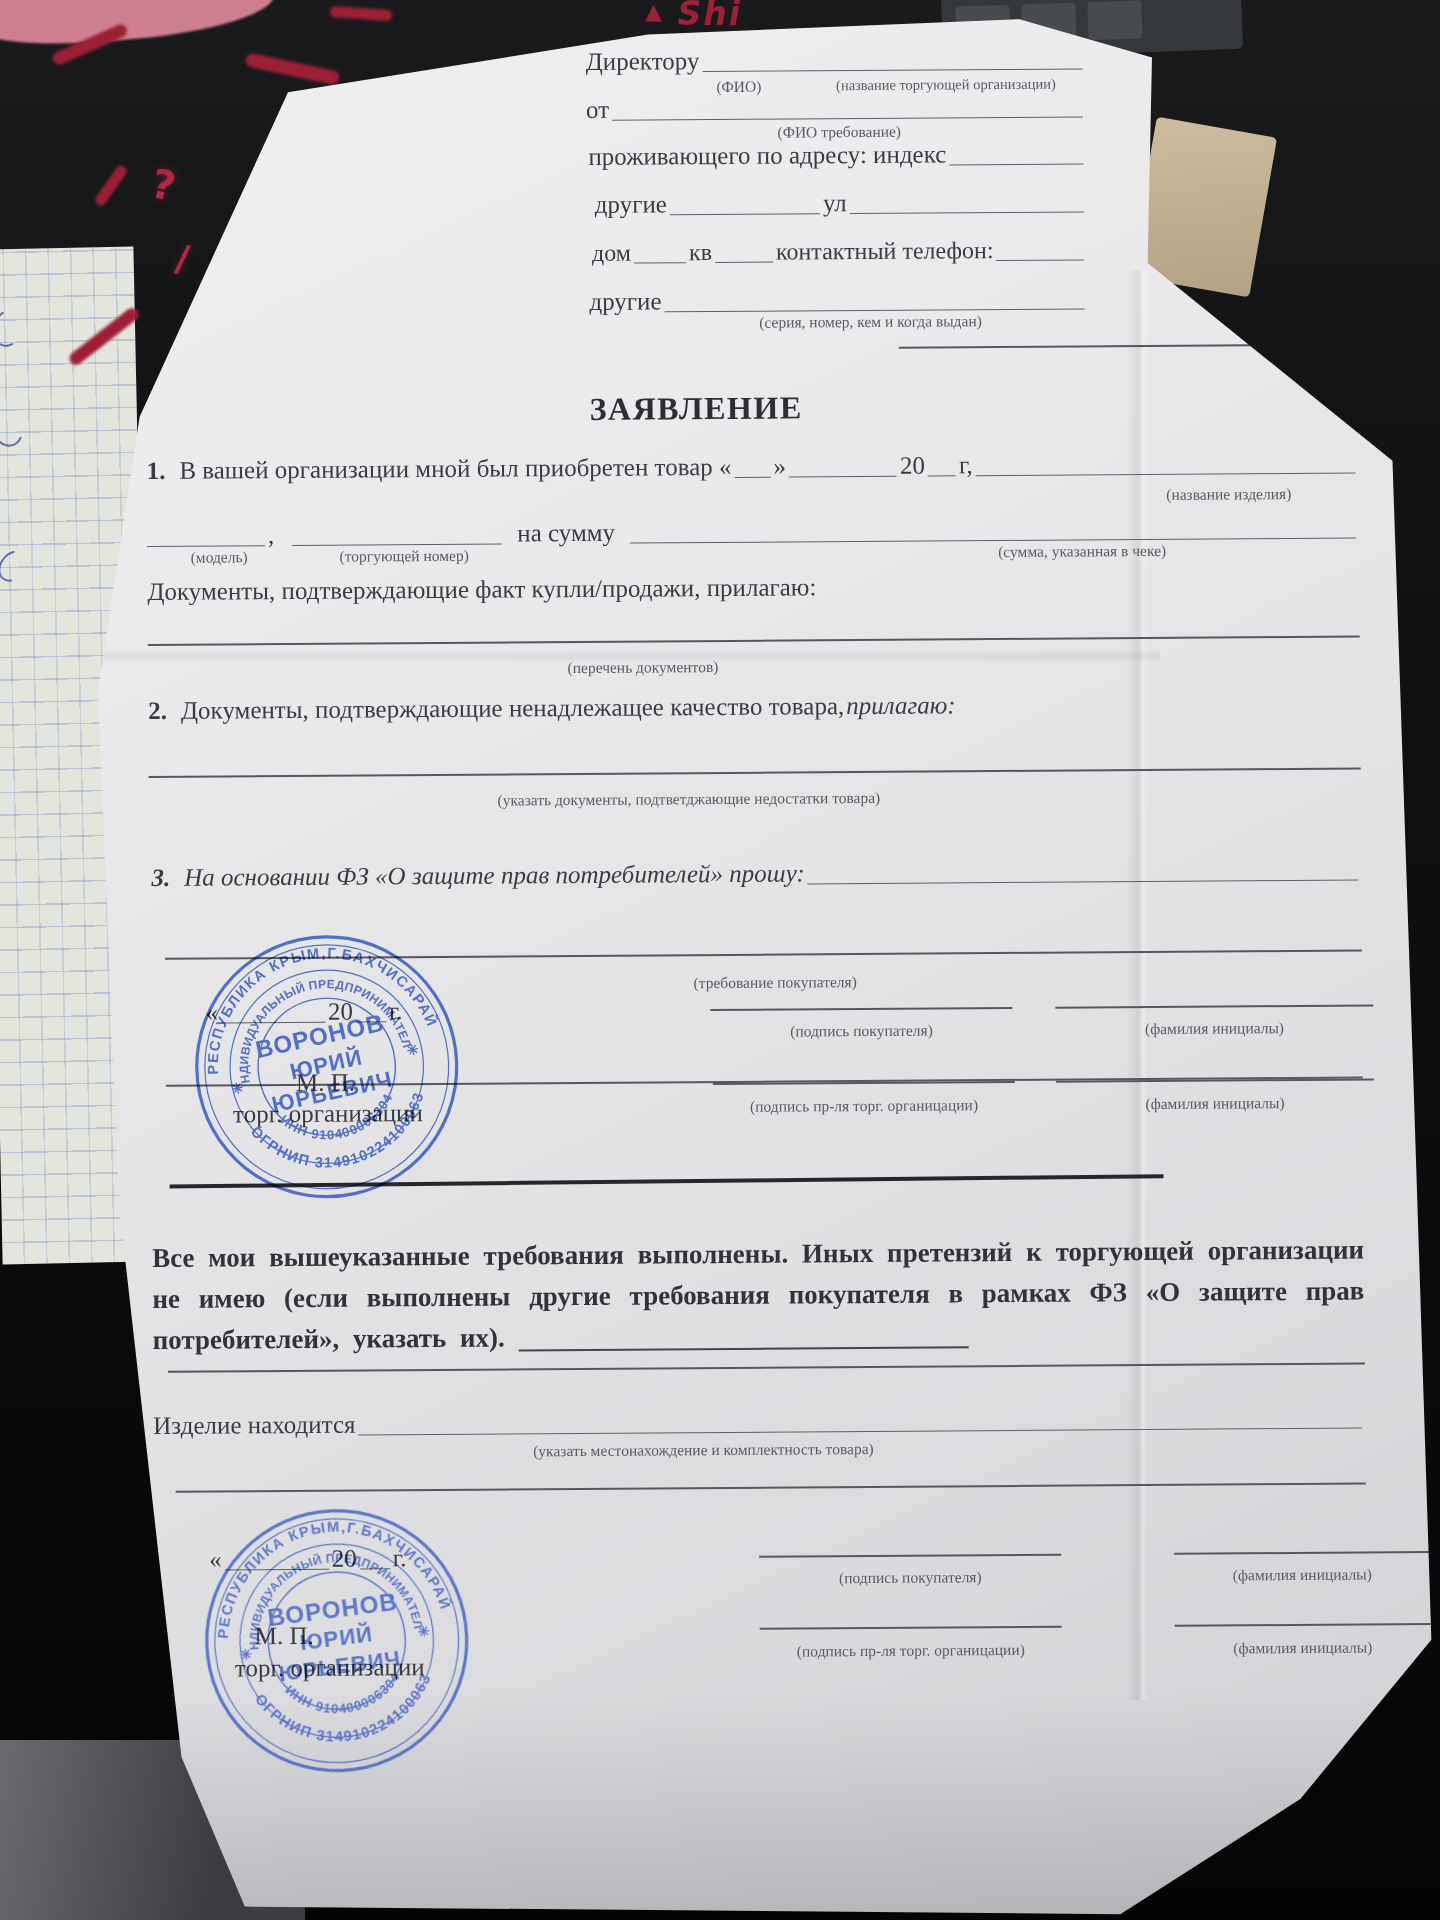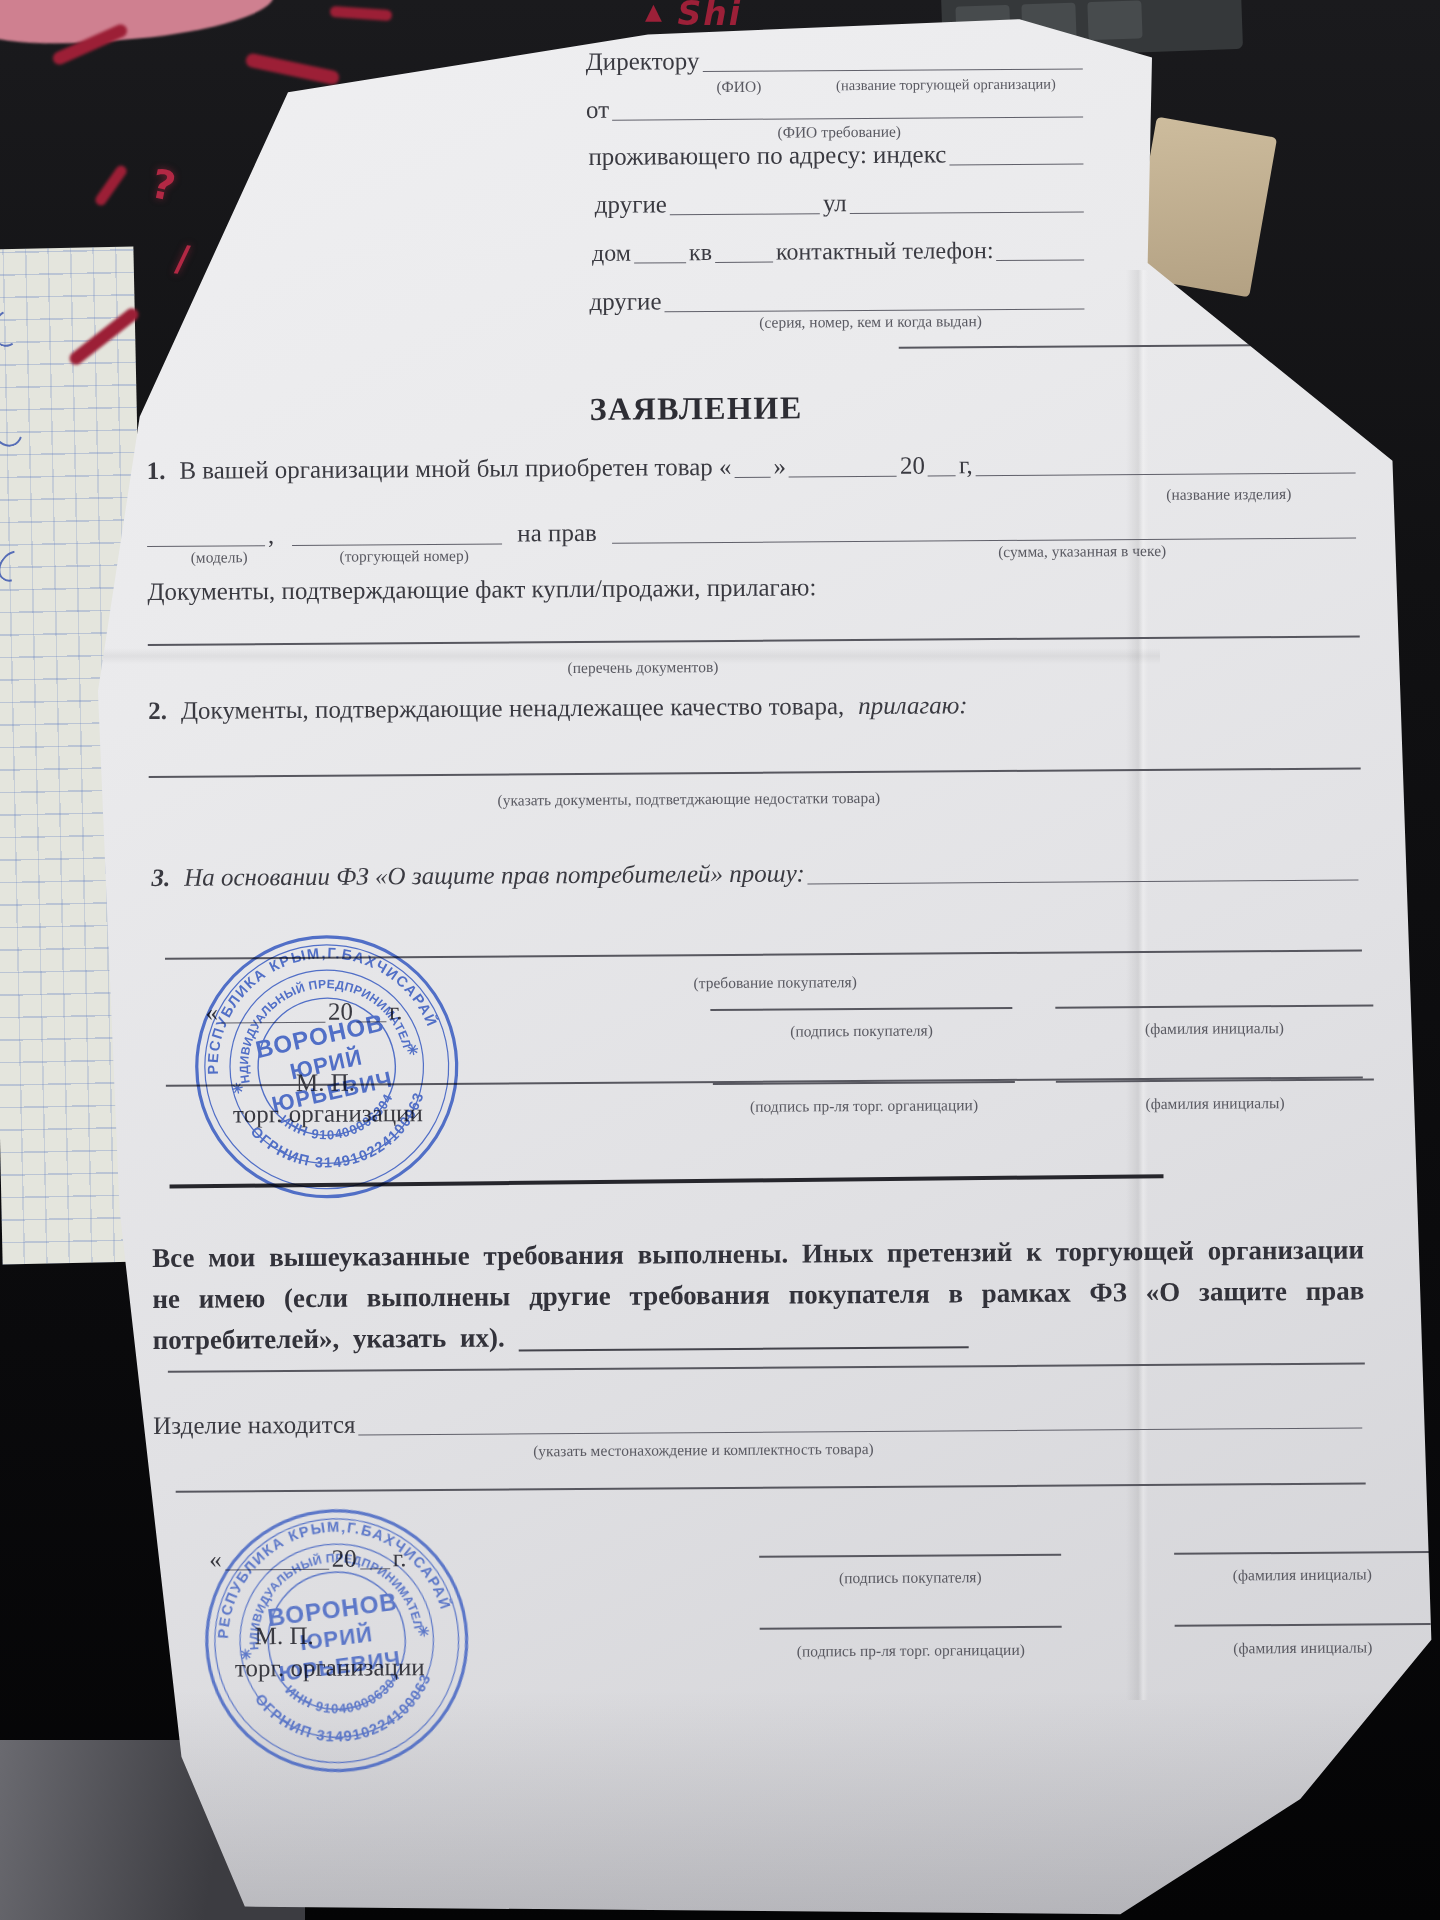--- a/index.html
+++ b/index.html
@@ -155,35 +155,35 @@
         <span class="seg" style="width:28px"></span>
         <span>г,</span>
         <span class="fill"></span>
       </div>
       <span class="cap" style="left:1232px;top:489px">(название изделия)</span>
 
       <div class="row" style="top:517px;left:150px;width:1212px">
         <span class="seg" style="width:118px;margin-left:0"></span>
         <span>,</span>
         <span class="seg" style="width:210px;margin-left:18px"></span>
-        <span style="margin:0 12px">на прав</span>
+        <span style="margin:0 12px">на сумму</span>
         <span class="fill"></span>
       </div>
       <span class="cap" style="left:222px;top:545px">(модель)</span>
       <span class="cap" style="left:407px;top:545px">(торгующей номер)</span>
       <span class="cap" style="left:1085px;top:545px">(сумма, указанная в чеке)</span>
 
       <div class="freetext" style="top:574px;left:150px">Документы, подтверждающие факт купли/продажи, прилагаю:</div>
       <span class="line" style="top:640px;left:150px;width:1212px"></span>
       <span class="cap" style="left:645px;top:658px">(перечень документов)</span>
 
       <div class="row" style="top:692px;left:150px">
         <span class="num">2.</span>
         <span>Документы, подтверждающие ненадлежащее качество товара,</span>
-        <span class="i" style="margin-left:14px">прилагаю:</span>
+        <span class="i" style="margin-left:2px">прилагаю:</span>
       </div>
       <span class="line" style="top:772px;left:150px;width:1212px"></span>
       <span class="cap" style="left:690px;top:790px">(указать документы, подтветджающие недостатки товара)</span>
 
       <div class="row i" style="top:859px;left:152px;width:1210px">
         <span class="num">3.</span>
         <span>На основании ФЗ «О защите прав потребителей» прошу:</span>
         <span class="fill"></span>
       </div>
       <span class="line" style="top:954px;left:165px;width:1197px"></span>

